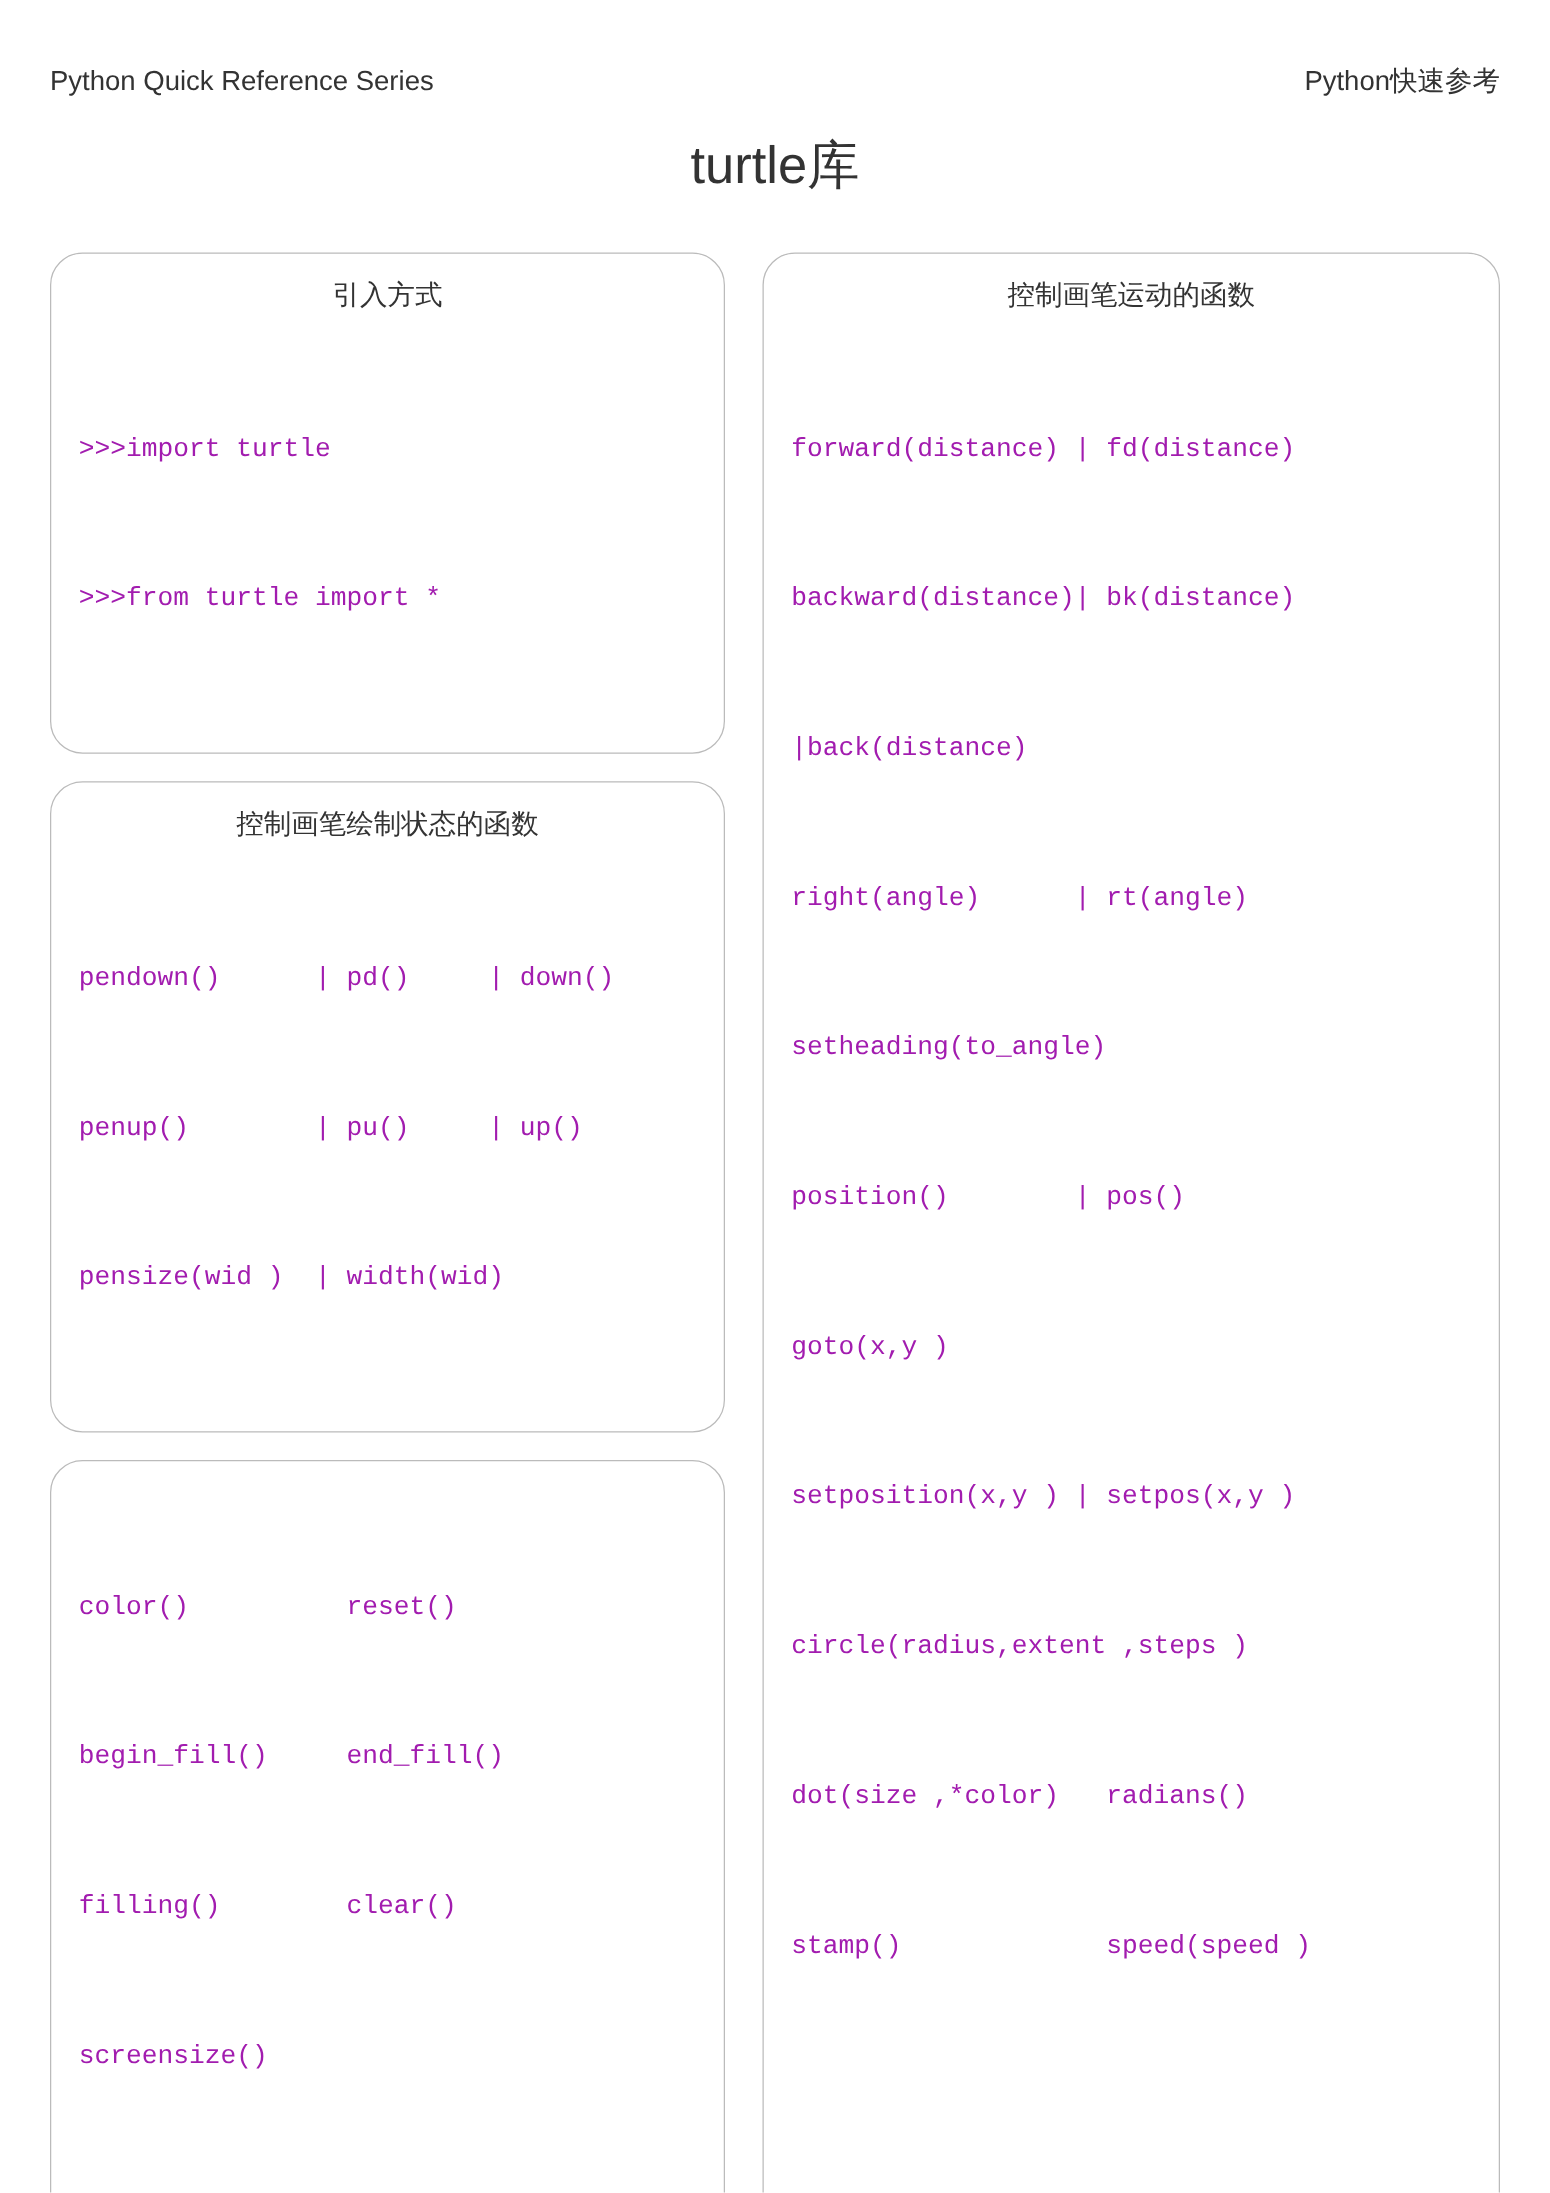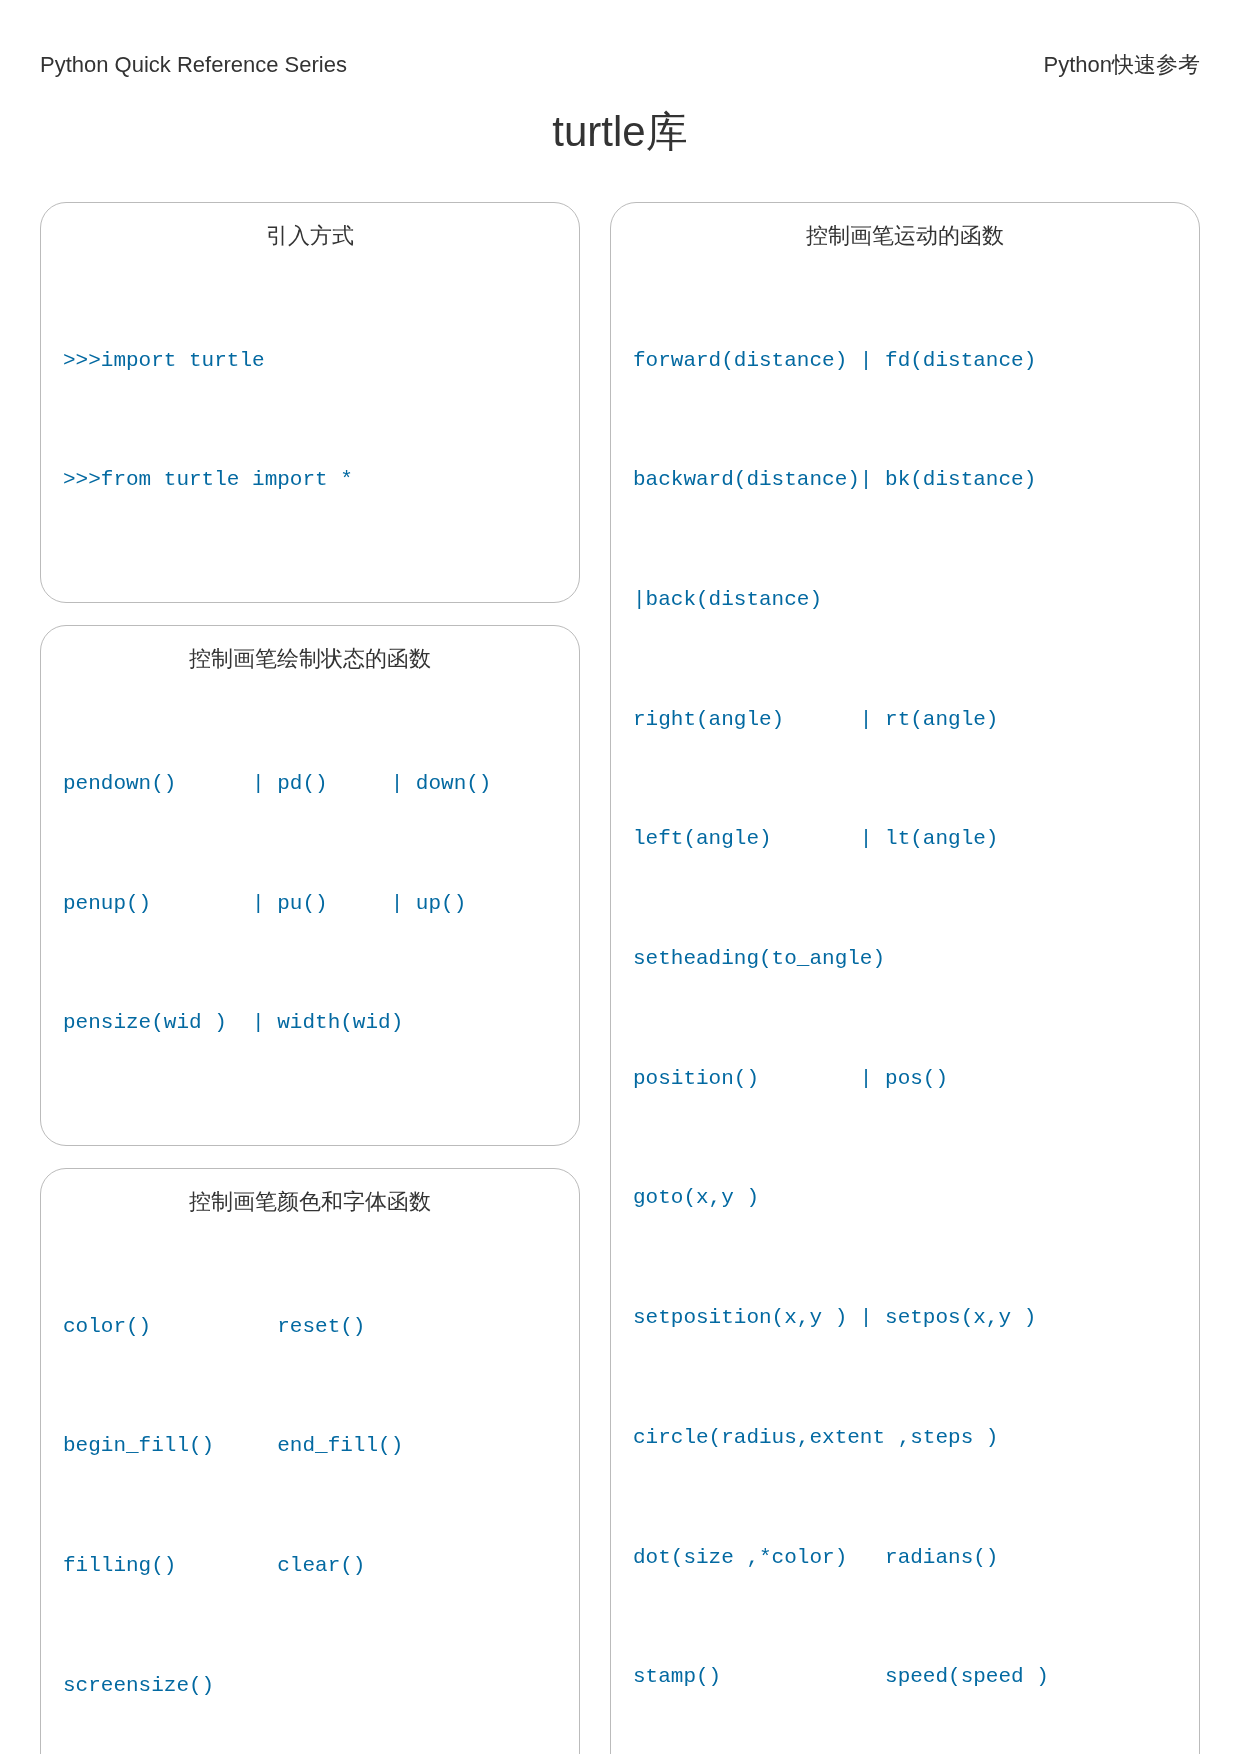--- a/index.html
+++ b/index.html
@@ -41,21 +41,21 @@
   }
   .card-title {
     text-align: center;
     font-size: 22px;
     font-weight: 500;
     margin-bottom: 10px;
   }
   .code {
     font-family: "Courier New", monospace;
     font-size: 21px;
-    color: #0369a1;
+    color: #a21caf;
     line-height: 1.9;
     white-space: pre;
   }
   .code-line { display:block; }
 </style>
 </head>
 <body>
 
 <div class="header">
   <div class="header-left">
@@ -80,21 +80,20 @@
     <div class="card">
       <div class="card-title">控制画笔绘制状态的函数</div>
       <div class="code">
         <span class="code-line">pendown()      | pd()     | down()</span>
         <span class="code-line">penup()        | pu()     | up()</span>
         <span class="code-line">pensize(wid )  | width(wid)</span>
       </div>
     </div>
 
     <div class="card">
-      <div class="card-title">控制画笔颜色和字体函数</div>
       <div class="code">
         <span class="code-line">color()          reset()</span>
         <span class="code-line">begin_fill()     end_fill()</span>
         <span class="code-line">filling()        clear()</span>
         <span class="code-line">screensize()</span>
         
         
         
         
         
@@ -104,21 +103,20 @@
   </div>
 
   <div class="right-col">
     <div class="card" style="height:100%;">
       <div class="card-title">控制画笔运动的函数</div>
       <div class="code">
         <span class="code-line">forward(distance) | fd(distance)</span>
         <span class="code-line">backward(distance)| bk(distance)</span>
         <span class="code-line">|back(distance)</span>
         <span class="code-line">right(angle)      | rt(angle)</span>
-        <span class="code-line">left(angle)       | lt(angle)</span>
         <span class="code-line">setheading(to_angle)</span>
         <span class="code-line">position()        | pos()</span>
         <span class="code-line">goto(x,y )</span>
         <span class="code-line">setposition(x,y ) | setpos(x,y )</span>
         <span class="code-line">circle(radius,extent ,steps )</span>
         <span class="code-line">dot(size ,*color)   radians()</span>
         <span class="code-line">stamp()             speed(speed )</span>
         
         
         

